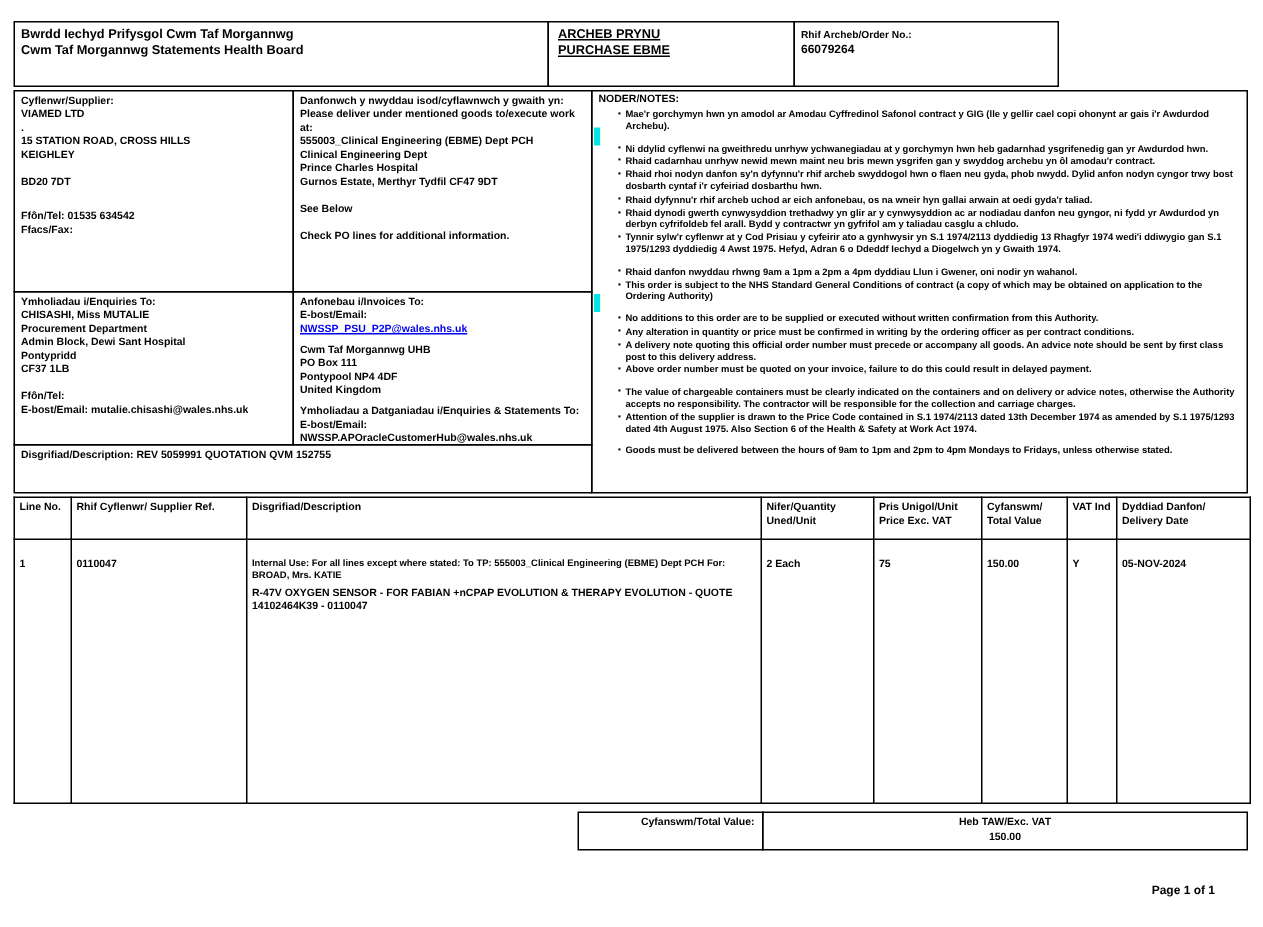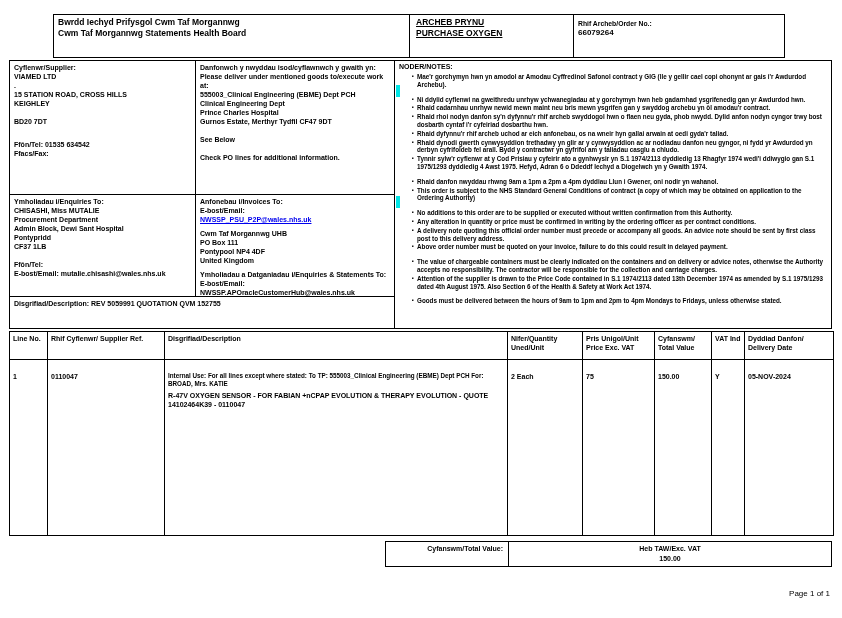--- a/index.html
+++ b/index.html
@@ -3,24 +3,24 @@
 <meta charset="utf-8">
 <style>
   html,body{margin:0;padding:0;background:#fff;}
   .page{position:relative;width:842px;height:618px;box-sizing:border-box;
         padding:14px 9px 0 9px;background:#fff;color:#000;
         font-family:"Liberation Sans",sans-serif;overflow:hidden;}
 
   
   .hdr{display:flex;}
   .hcell{border:1px solid #000;box-sizing:border-box;height:44px;padding:2px 4px;}
-  .c-title{width:357px;font-size:8.5px;font-weight:bold;line-height:11px;margin-left:44px;}
+  .c-title{width:357px;font-size:8.5px;font-weight:bold;line-height:11px;}
   .c-doc{width:165px;margin-left:-1px;font-size:8.5px;font-weight:bold;line-height:11px;padding-left:6px;text-decoration:underline;}
   .c-date{width:112px;margin-left:-1px;}
-  .c-order{width:212px;margin-left:-1px;}
+  .c-order{width:177px;margin-left:-1px;}
   .slabel{font-size:6.8px;font-weight:bold;line-height:8px;margin-top:3px;}
   .svalue{font-size:8px;font-weight:bold;line-height:10px;}
 
   
   .section2{display:flex;margin-top:2px;}
   .leftcol{width:386px;display:flex;flex-direction:column;}
   .row2{display:flex;}
   .bx{border:1px solid #000;box-sizing:border-box;padding:2px 4px;overflow:hidden;}
   .bx-supplier{width:187px;height:135px;}
   .bx-deliver{width:200px;height:135px;margin-left:-1px;}
@@ -57,35 +57,35 @@
   td.desccell{padding-top:2px;}
   .internal{font-size:6.3px;line-height:7.5px;font-weight:bold;margin-bottom:4px;}
 
   
   .totals{display:flex;margin-top:5px;margin-left:376px;}
   .tlabel{width:124px;height:26px;border:1px solid #000;box-sizing:border-box;
           font-size:7px;font-weight:bold;text-align:right;padding:3px 5px 0 2px;}
   .tval{width:324px;height:26px;border:1px solid #000;box-sizing:border-box;margin-left:-1px;
         font-size:7px;font-weight:bold;text-align:center;padding-top:2px;line-height:10px;}
 
-  .footer{position:absolute;right:12px;bottom:20px;font-size:8px;font-weight:normal;}
+  .footer{position:absolute;right:32px;bottom:20px;font-size:8px;font-weight:bold;}
 </style>
 </head>
 <body>
 
 <div class="page">
 
   <div class="hdr">
     <div class="hcell c-title">
       <div>Bwrdd Iechyd Prifysgol Cwm Taf Morgannwg</div>
       <div>Cwm Taf Morgannwg Statements Health Board</div>
     </div>
     <div class="hcell c-doc">
       <div>ARCHEB PRYNU</div>
-      <div>PURCHASE OXYGEN</div>
+      <div>PURCHASE EBME</div>
     </div>
     <div class="hcell c-order">
       <div class="slabel">Rhif Archeb/Order No.:</div>
       <div class="svalue">66079264</div>
     </div>
   </div>
 
   <div class="section2">
     <div class="leftcol">
       <div class="row2">

